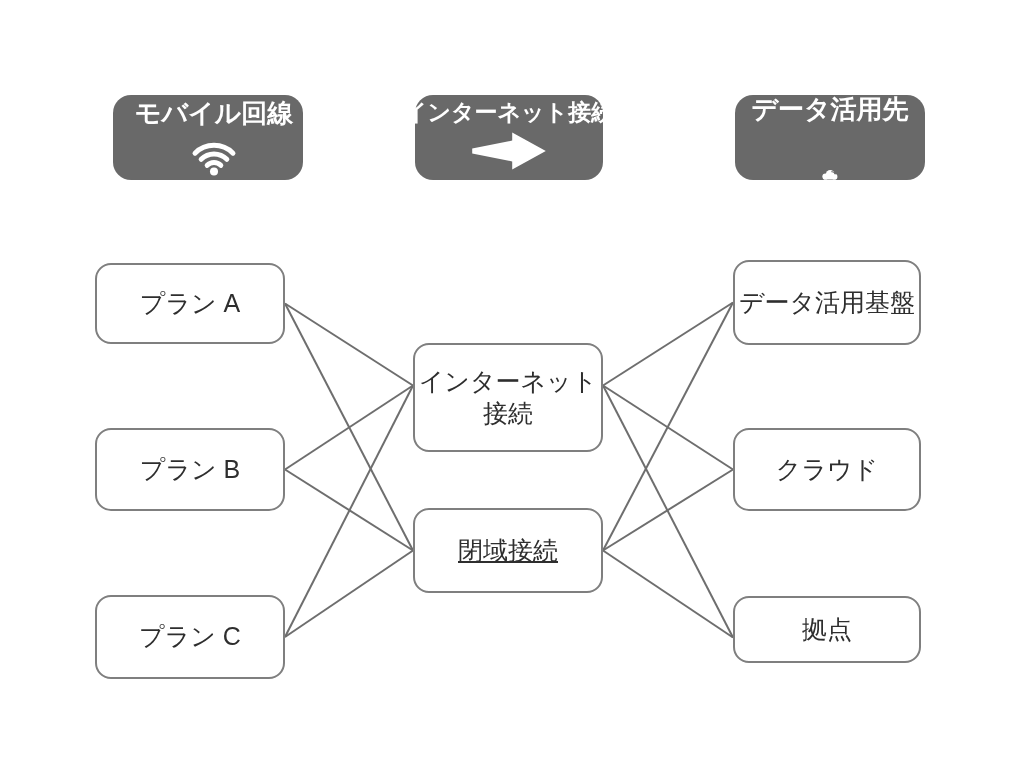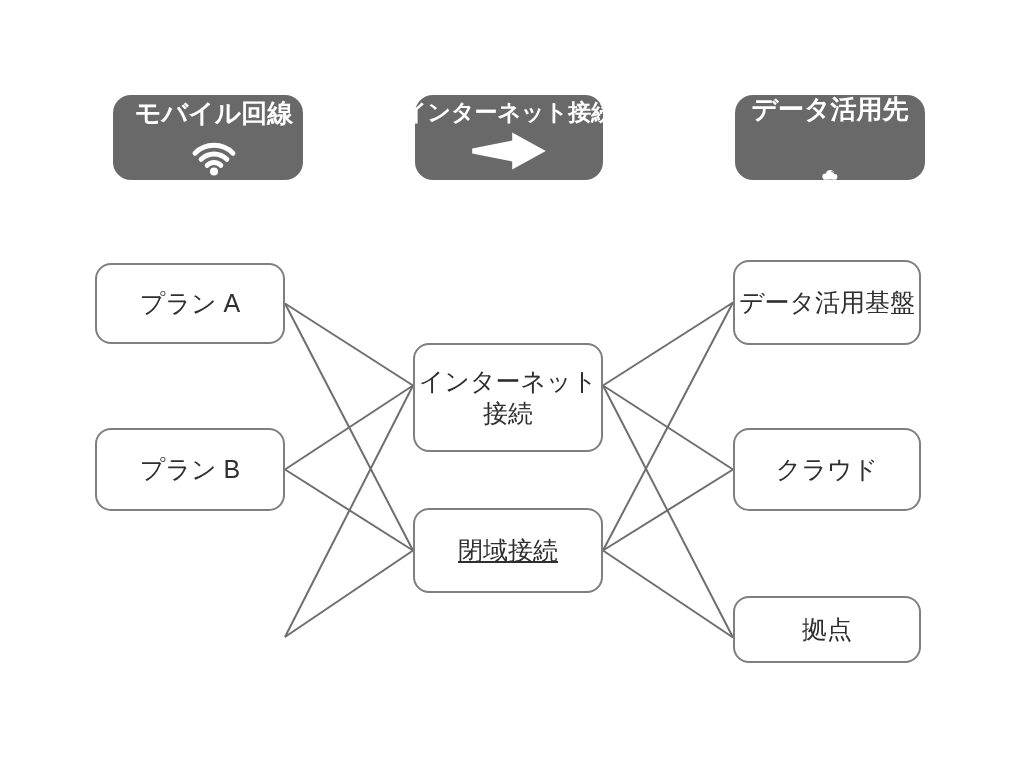--- a/index.html
+++ b/index.html
@@ -120,20 +120,23 @@
       <path d="M56 18 A16 16 0 0 1 73 29" fill="none" stroke="#696969" stroke-width="5" stroke-linecap="round"></path>
     </svg>
   </div>
 
   <div class="node" id="node-plan_a">
     <span>プラン A</span>
   </div>
   <div class="node" id="node-plan_b">
     <span>プラン B</span>
   </div>
+  <div class="node" id="node-plan_c">
+    <span>プラン C</span>
+  </div>
 
   <div class="node" id="node-internet">
     <span>インターネット接続</span>
   </div>
   <div class="node" id="node-closed">
     <span>閉域接続</span>
   </div>
 
   <div class="node" id="node-platform">
     <span>データ活用基盤</span>

